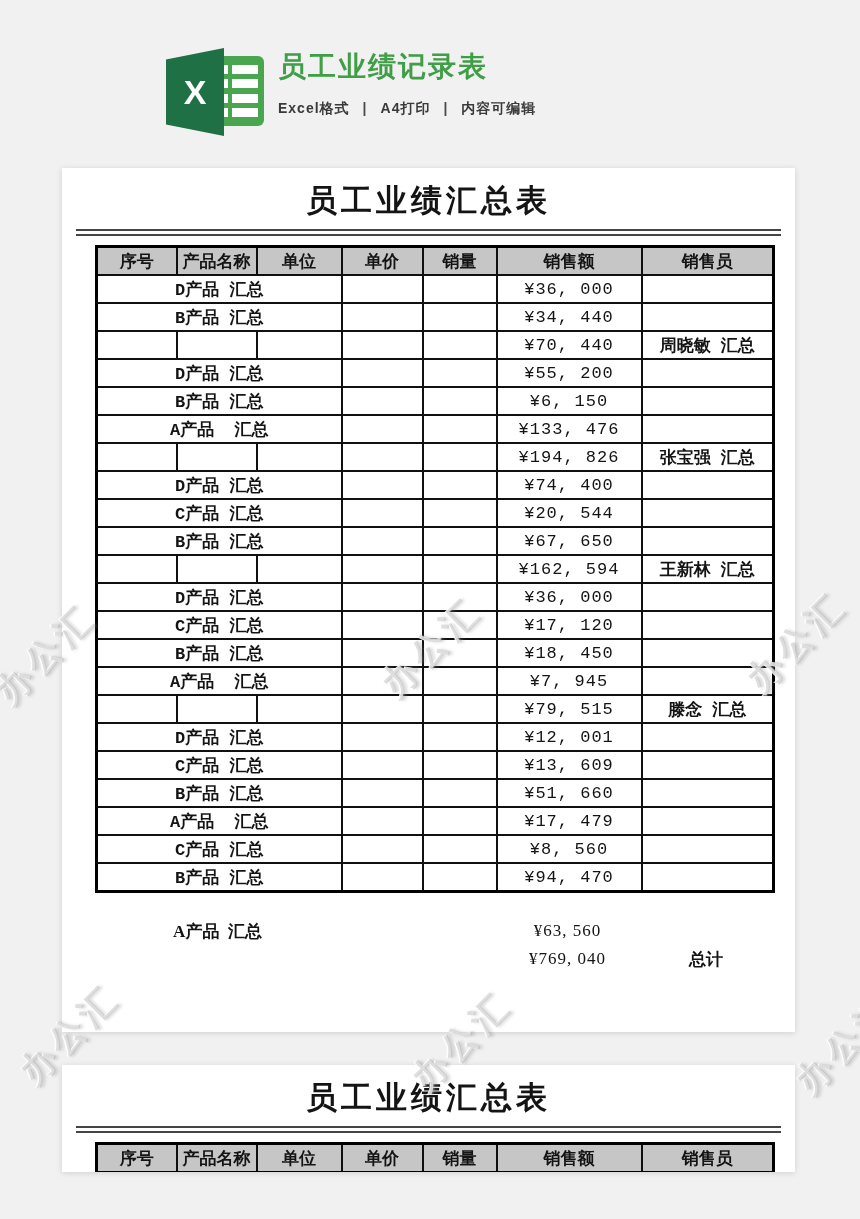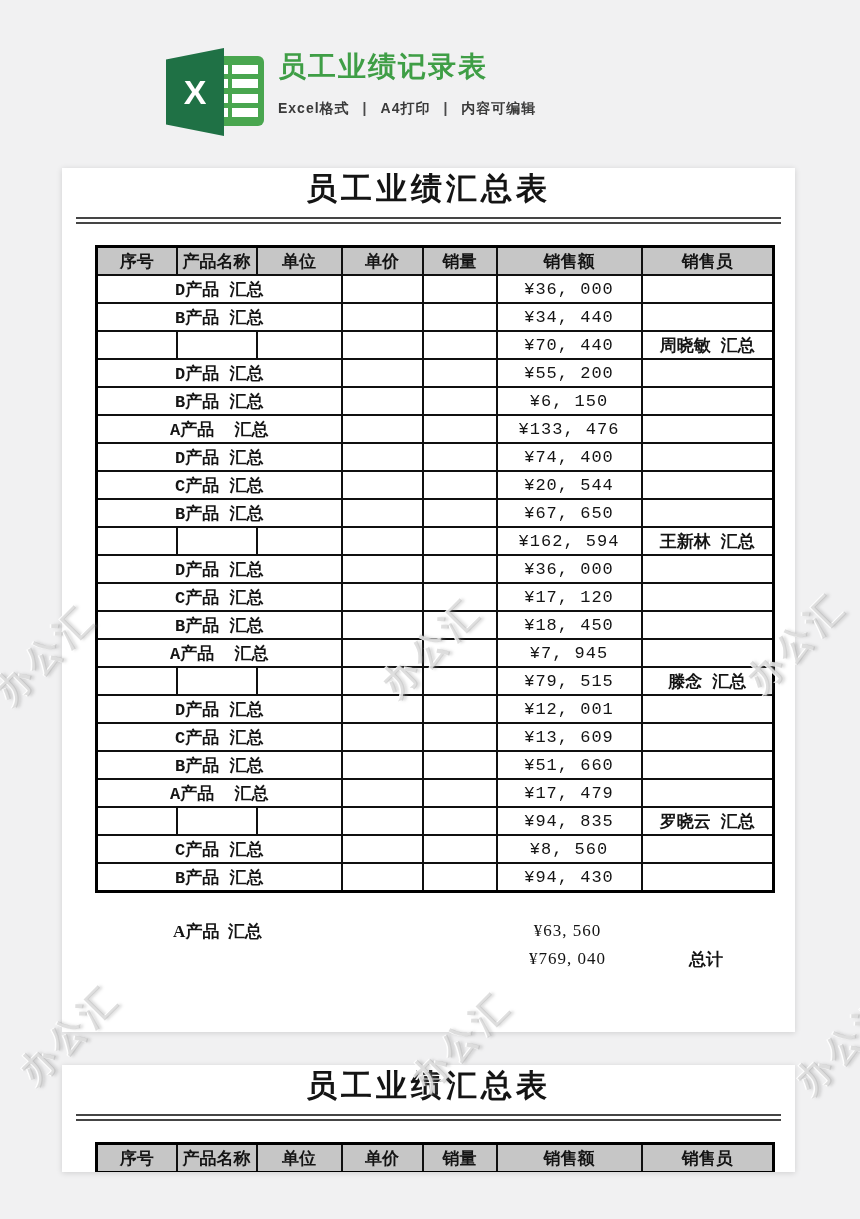--- a/index.html
+++ b/index.html
@@ -41,21 +41,21 @@
   .app-subtitle .sep{color:#4a4a4a;margin:0 13px;font-weight:bold;}
 
   
   .page{
     position:absolute;left:62px;width:733px;background:#ffffff;
     box-shadow:0 1px 6px rgba(0,0,0,0.14);
   }
   .page-1{top:168px;height:864px;}
   .page-2{top:1065px;height:107px;overflow:hidden;}
   .sheet-title{
-    text-align:center;margin:0;
+    text-align:center;padding-top:12px;margin:0;
     font-family:"Liberation Serif","DejaVu Serif",serif;
     font-size:31px;font-weight:bold;color:#141414;letter-spacing:4px;
   }
   .double-rule{
     margin:7px 14px 0 14px;height:3px;
     border-top:2px solid #454545;border-bottom:2px solid #454545;
   }
   table.sheet{
     position:absolute;left:33px;top:77px;width:677px;
     border-collapse:collapse;table-layout:fixed;
@@ -187,20 +187,29 @@
           <td></td>
         </tr>
         <tr>
           <td class="label" colspan="3">A产品  汇总</td>
           <td></td>
           <td></td>
           <td class="amount">¥133, 476</td>
           <td></td>
         </tr>
         <tr>
+          <td></td>
+          <td></td>
+          <td></td>
+          <td></td>
+          <td></td>
+          <td class="amount">¥194, 826</td>
+          <td class="name">张宝强 汇总</td>
+        </tr>
+        <tr>
           <td class="label" colspan="3">D产品 汇总</td>
           <td></td>
           <td></td>
           <td class="amount">¥74, 400</td>
           <td></td>
         </tr>
         <tr>
           <td class="label" colspan="3">C产品 汇总</td>
           <td></td>
           <td></td>
@@ -282,40 +291,31 @@
           <td></td>
         </tr>
         <tr>
           <td class="label" colspan="3">A产品  汇总</td>
           <td></td>
           <td></td>
           <td class="amount">¥17, 479</td>
           <td></td>
         </tr>
         <tr>
-          <td></td>
-          <td></td>
-          <td></td>
-          <td></td>
-          <td></td>
-          <td class="amount">¥94, 835</td>
-          <td class="name">罗晓云 汇总</td>
-        </tr>
-        <tr>
           <td class="label" colspan="3">C产品 汇总</td>
           <td></td>
           <td></td>
           <td class="amount">¥8, 560</td>
           <td></td>
         </tr>
         <tr>
           <td class="label" colspan="3">B产品 汇总</td>
           <td></td>
           <td></td>
-          <td class="amount">¥94, 430</td>
+          <td class="amount">¥94, 470</td>
           <td></td>
         </tr>
       </tbody>
   </table>
   <table class="spill">
     <colgroup>
       <col style="width:80px">
         <col style="width:80px">
         <col style="width:85px">
       <col style="width:81px">

